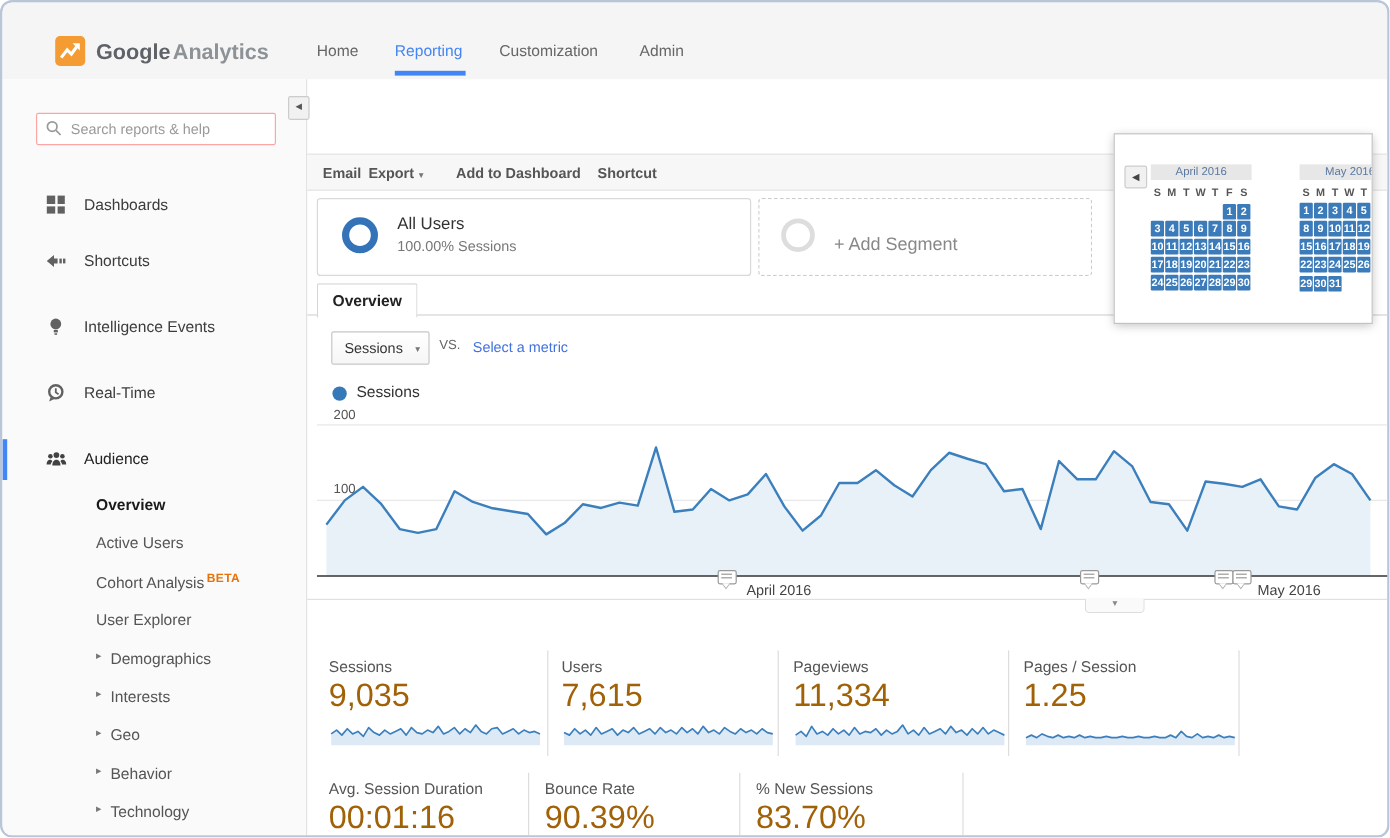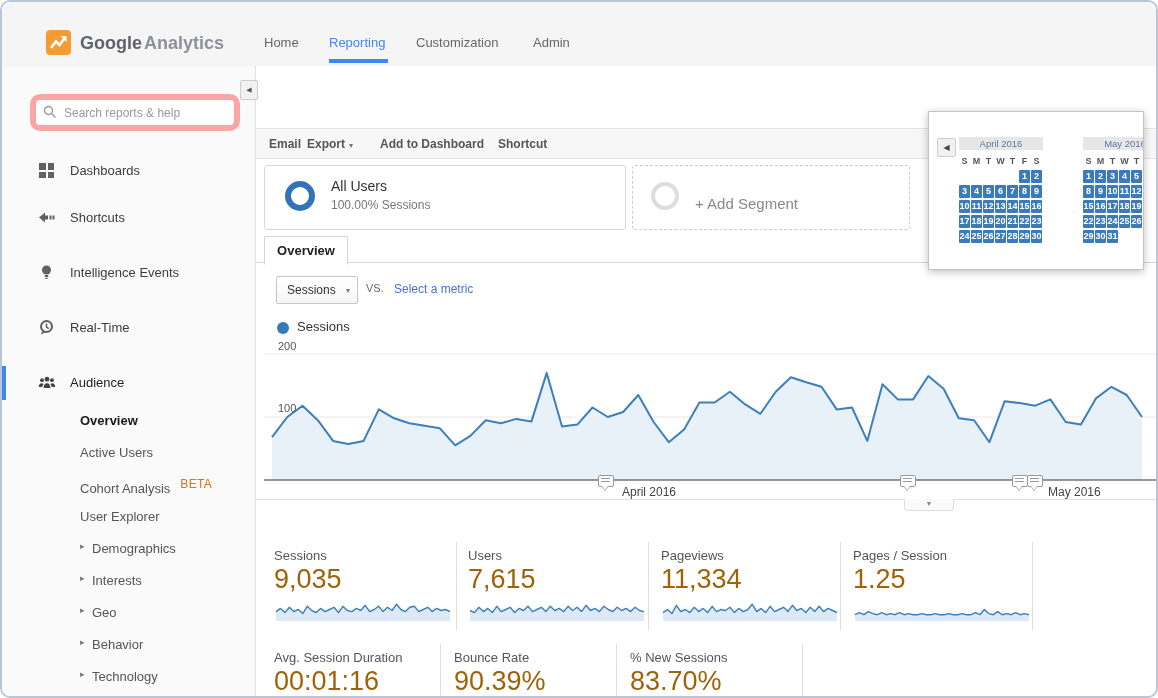--- a/index.html
+++ b/index.html
@@ -7,36 +7,36 @@
   
   #topnav{position:absolute;left:0;top:0;width:100%;height:64px;background:#f5f5f5;}
   .logo-icon{position:absolute;left:44px;top:28px;width:25px;height:25px;border-radius:4px;background:#f49b33;}
   .brand-google{position:absolute;left:78px;top:31px;font-size:18px;color:#5f6368;font-weight:600;}
   .brand-analytics{position:absolute;left:142px;top:31px;font-size:18px;color:#8d9297;font-weight:700;}
   .nav-link{position:absolute;top:33px;font-size:13px;color:#666;cursor:pointer;}
   .nav-link.active{color:#4285f4;}
   #nav-underline{position:absolute;left:327px;top:57px;width:59px;height:4px;background:#4285f4;}
   
   #sidebar{position:absolute;left:0;top:64px;width:253px;height:630px;background:#fafafa;border-right:1px solid #e3e3e3;}
-  #search-box{position:absolute;left:28px;top:28px;width:198px;height:25px;background:#fff;border:6px solid #fca5a5;border-radius:10px;}
+  #search-box{position:absolute;left:28px;top:28px;width:198px;height:25px;background:#fff;border:1px solid #fca5a5;border-radius:2px;}
   #search-box input{position:absolute;left:26px;top:3px;width:165px;height:18px;border:0;outline:0;background:transparent;font-size:12px;color:#444;font-family:inherit;}
   #search-box input::placeholder{color:#999;}
   #search-box svg{position:absolute;left:7px;top:5px;}
   #collapse-btn{position:absolute;left:238px;top:14px;width:16px;height:18px;background:#f1f1f1;border:1px solid #ccc;border-radius:2px;font-size:7px;color:#555;text-align:center;line-height:18px;cursor:pointer;}
   .side-item{position:absolute;left:0;width:253px;height:34px;cursor:pointer;}
   .side-item .sicon{position:absolute;left:36px;top:8px;}
   .side-item .slabel{position:absolute;left:68px;top:9px;font-size:13px;color:#3c3c3c;}
   .active-bar{position:absolute;left:0;top:0;width:4px;height:34px;background:#4285f4;}
   .subnav{position:absolute;left:0;top:340px;width:253px;}
   .sub-item{position:relative;height:32px;cursor:pointer;}
   .sub-item .txt{position:absolute;left:78px;top:7px;font-size:13px;color:#555;}
   .sub-item .txt.bold{font-weight:bold;color:#1a1a1a;}
   .sub-item .arrow{position:absolute;left:78px;top:7px;font-size:9px;color:#777;}
   .sub-item .txt.shift{left:90px;}
-  .beta{font-size:12px;color:#e8710a;vertical-align:super;margin-left:10px;letter-spacing:.3px;}
+  .beta{font-size:10px;color:#e8710a;vertical-align:super;margin-left:2px;letter-spacing:.3px;font-weight:bold;}
   
   #page-title{position:absolute;left:263px;top:90px;font-size:20px;font-weight:bold;color:#1a1a1a;}
   #toolbar{position:absolute;left:254px;top:126px;width:904px;height:29px;background:#f7f7f7;border-top:1px solid #e4e4e4;border-bottom:1px solid #e4e4e4;}
   .tool-item{position:absolute;top:8px;font-size:12px;font-weight:bold;color:#555;cursor:pointer;}
   .tool-caret{font-size:8px;color:#777;margin-left:4px;}
   
   #seg-all{position:absolute;left:262px;top:163px;width:360px;height:63px;background:#fff;border:1px solid #d9d9d9;border-radius:3px;cursor:pointer;}
   #seg-all .ring{position:absolute;left:20px;top:15px;width:18px;height:18px;border:6px solid #3573b9;border-radius:50%;background:#fff;}
   #seg-all .t1{position:absolute;left:66px;top:12px;font-size:14px;color:#333;}
   #seg-all .t2{position:absolute;left:66px;top:32px;font-size:12px;color:#777;}

